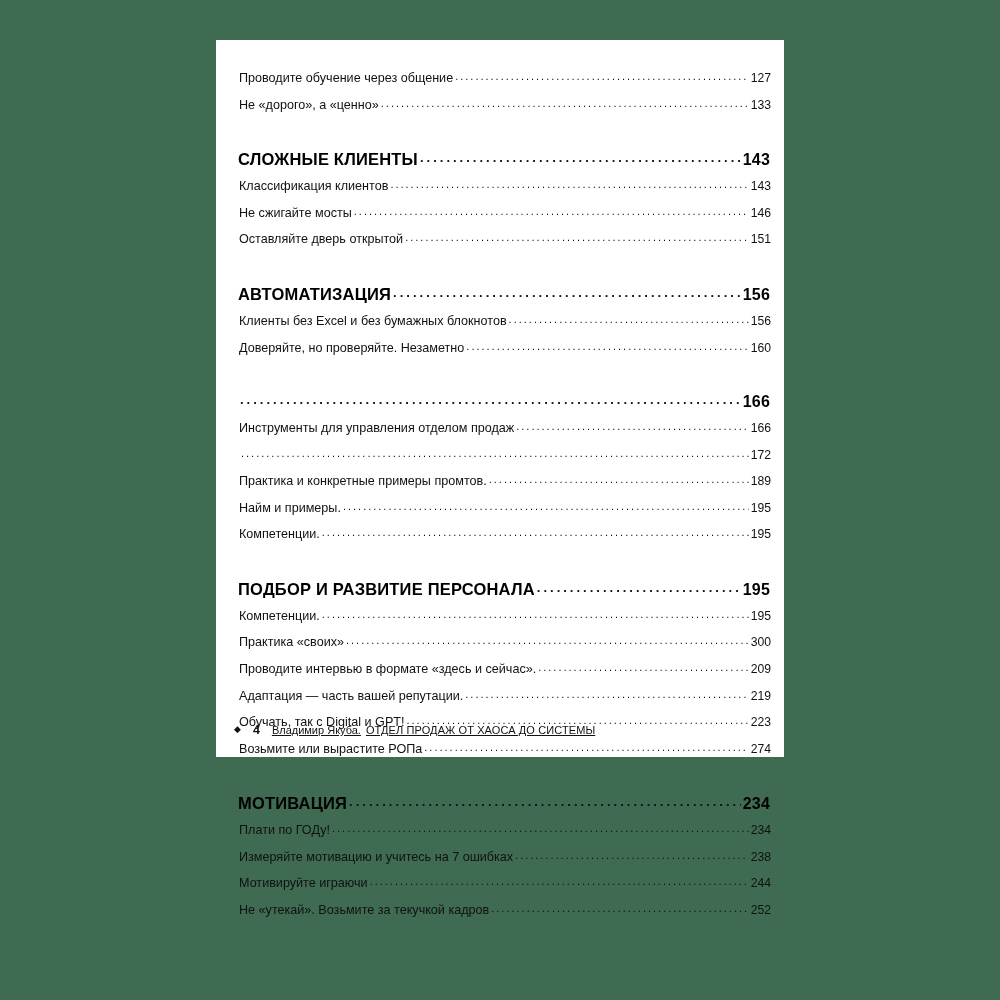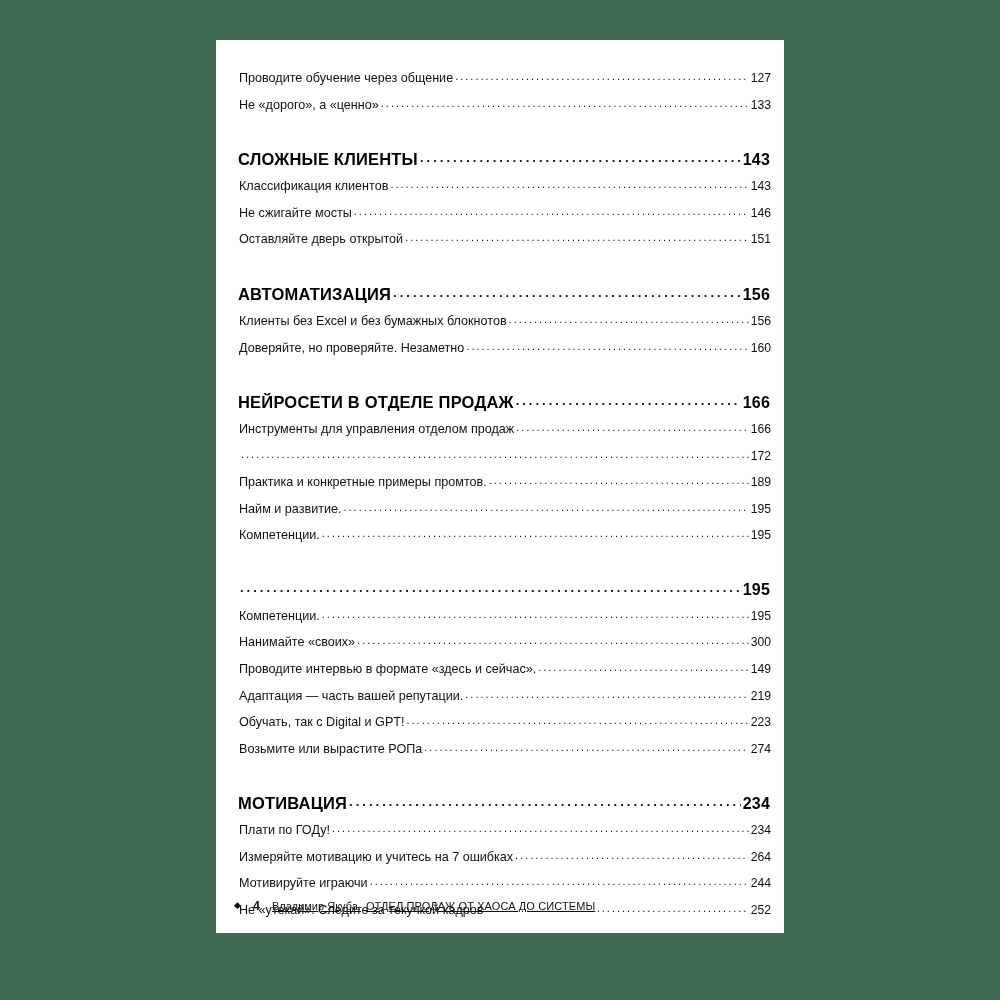--- a/index.html
+++ b/index.html
@@ -11,21 +11,21 @@
     height: 1000px;
     background: #3e6b52;
     font-family: "Liberation Sans", sans-serif;
     overflow: hidden;
   }
   #page {
     position: absolute;
     left: 216px;
     top: 40px;
     width: 568px;
-    height: 893px;
+    height: 717px;
     background: #ffffff;
     box-sizing: border-box;
     padding: 32px 18px 0 18px;
   }
   .toc {
     width: 100%;
   }
   .group {
     margin-bottom: 0;
   }
@@ -174,69 +174,69 @@
         </div>
         <div class="row entry">
           <span class="title">Доверяйте, но проверяйте. Незаметно</span>
           <span class="leader">................................................................................................................................................................</span>
           <span class="page">160</span>
         </div>
       </div>
       <div class="group-gap"></div>
       <div class="group">
         <div class="row chapter">
-          <span class="title">НЕЙРОСЕТИ В ОТДЕЛЕ ПРОДАЖ</span>
           <span class="leader">........................................................................................................................</span>
           <span class="page">166</span>
         </div>
         <div class="row entry">
           <span class="title">Инструменты для управления отделом продаж</span>
           <span class="leader">................................................................................................................................................................</span>
           <span class="page">166</span>
         </div>
         <div class="row entry">
           <span class="leader">................................................................................................................................................................</span>
           <span class="page">172</span>
         </div>
         <div class="row entry">
           <span class="title">Практика и конкретные примеры промтов.</span>
           <span class="leader">................................................................................................................................................................</span>
           <span class="page">189</span>
         </div>
         <div class="row entry">
-          <span class="title">Найм и развитие.</span>
+          <span class="title">Найм и примеры.</span>
           <span class="leader">................................................................................................................................................................</span>
           <span class="page">195</span>
         </div>
         <div class="row entry">
           <span class="title">Компетенции.</span>
           <span class="leader">................................................................................................................................................................</span>
           <span class="page">195</span>
         </div>
       </div>
       <div class="group-gap"></div>
       <div class="group">
         <div class="row chapter">
+          <span class="title">ПОДБОР И РАЗВИТИЕ ПЕРСОНАЛА</span>
           <span class="leader">........................................................................................................................</span>
           <span class="page">195</span>
         </div>
         <div class="row entry">
           <span class="title">Компетенции.</span>
           <span class="leader">................................................................................................................................................................</span>
           <span class="page">195</span>
         </div>
         <div class="row entry">
-          <span class="title">Нанимайте «своих»</span>
+          <span class="title">Практика «своих»</span>
           <span class="leader">................................................................................................................................................................</span>
           <span class="page">300</span>
         </div>
         <div class="row entry">
           <span class="title">Проводите интервью в формате «здесь и сейчас».</span>
           <span class="leader">................................................................................................................................................................</span>
-          <span class="page">149</span>
+          <span class="page">209</span>
         </div>
         <div class="row entry">
           <span class="title">Адаптация — часть вашей репутации.</span>
           <span class="leader">................................................................................................................................................................</span>
           <span class="page">219</span>
         </div>
         <div class="row entry">
           <span class="title">Обучать, так с Digital и GPT!</span>
           <span class="leader">................................................................................................................................................................</span>
           <span class="page">223</span>
@@ -255,29 +255,29 @@
           <span class="page">234</span>
         </div>
         <div class="row entry">
           <span class="title">Плати по ГОДу!</span>
           <span class="leader">................................................................................................................................................................</span>
           <span class="page">234</span>
         </div>
         <div class="row entry">
           <span class="title">Измеряйте мотивацию и учитесь на 7 ошибках</span>
           <span class="leader">................................................................................................................................................................</span>
-          <span class="page">264</span>
+          <span class="page">238</span>
         </div>
         <div class="row entry">
           <span class="title">Мотивируйте играючи</span>
           <span class="leader">................................................................................................................................................................</span>
           <span class="page">244</span>
         </div>
         <div class="row entry">
-          <span class="title">Не «утекай». Следите за текучкой кадров</span>
+          <span class="title">Не «утекай». Возьмите за текучкой кадров</span>
           <span class="leader">................................................................................................................................................................</span>
           <span class="page">252</span>
         </div>
       </div>
     </div>
 
   <div class="footer">
     <span class="bullet">◆</span>
     <span class="pagenum">4</span>
     <span class="author">Владимир Якуба.</span>

